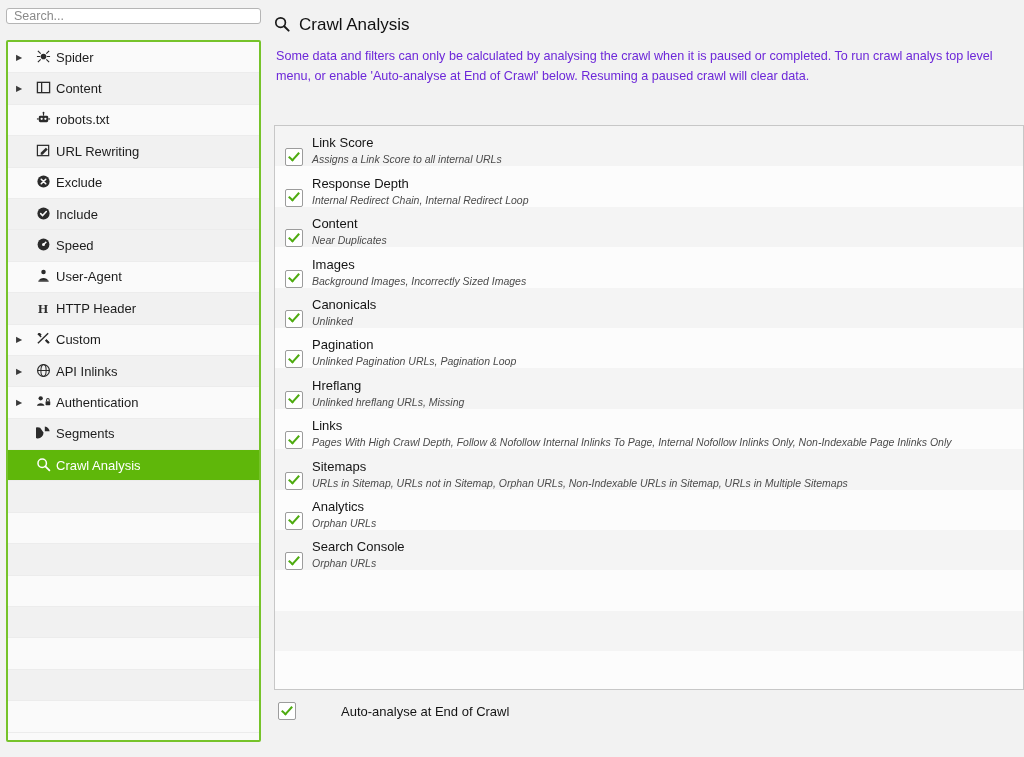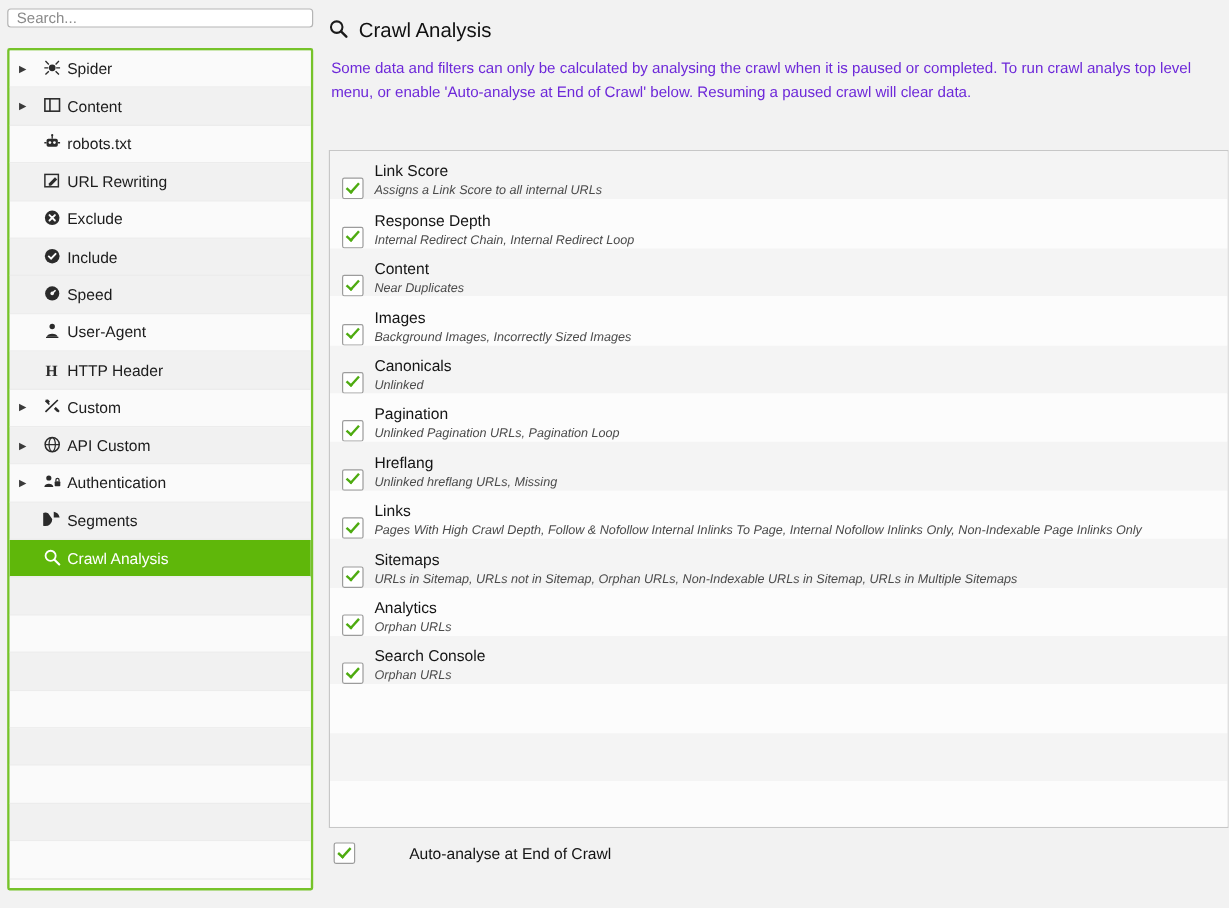--- a/index.html
+++ b/index.html
@@ -289,21 +289,21 @@
             </svg></span>
           <span class="t-label">Custom</span>
         </div>
         <div class="tree-item alt">
           <span class="arrow">▶</span>
           <span class="t-icon"><svg width="15" height="15" viewBox="0 0 16 16" aria-hidden="true">
               <circle cx="8" cy="8" r="6.3" fill="none" stroke="currentColor" stroke-width="1.3"></circle>
               <ellipse cx="8" cy="8" rx="2.8" ry="6.3" fill="none" stroke="currentColor" stroke-width="1.1"></ellipse>
               <line x1="1.8" y1="8" x2="14.2" y2="8" stroke="currentColor" stroke-width="1.1"></line>
             </svg></span>
-          <span class="t-label">API Custom</span>
+          <span class="t-label">API Inlinks</span>
         </div>
         <div class="tree-item">
           <span class="arrow">▶</span>
           <span class="t-icon"><svg width="15" height="15" viewBox="0 0 16 16" aria-hidden="true">
               <circle cx="5" cy="4.6" r="2.3" fill="currentColor"></circle>
               <path d="M1 12.6 C1.4 8.9 8.6 8.9 9 12.6 Z" fill="currentColor"></path>
               <rect x="10.2" y="7.6" width="5" height="4.4" rx="0.7" fill="currentColor"></rect>
               <path d="M11.3 7.6 V6.3 a1.4 1.4 0 0 1 2.8 0 V7.6" fill="none" stroke="currentColor" stroke-width="1.1"></path>
             </svg></span>
           <span class="t-label">Authentication</span>

